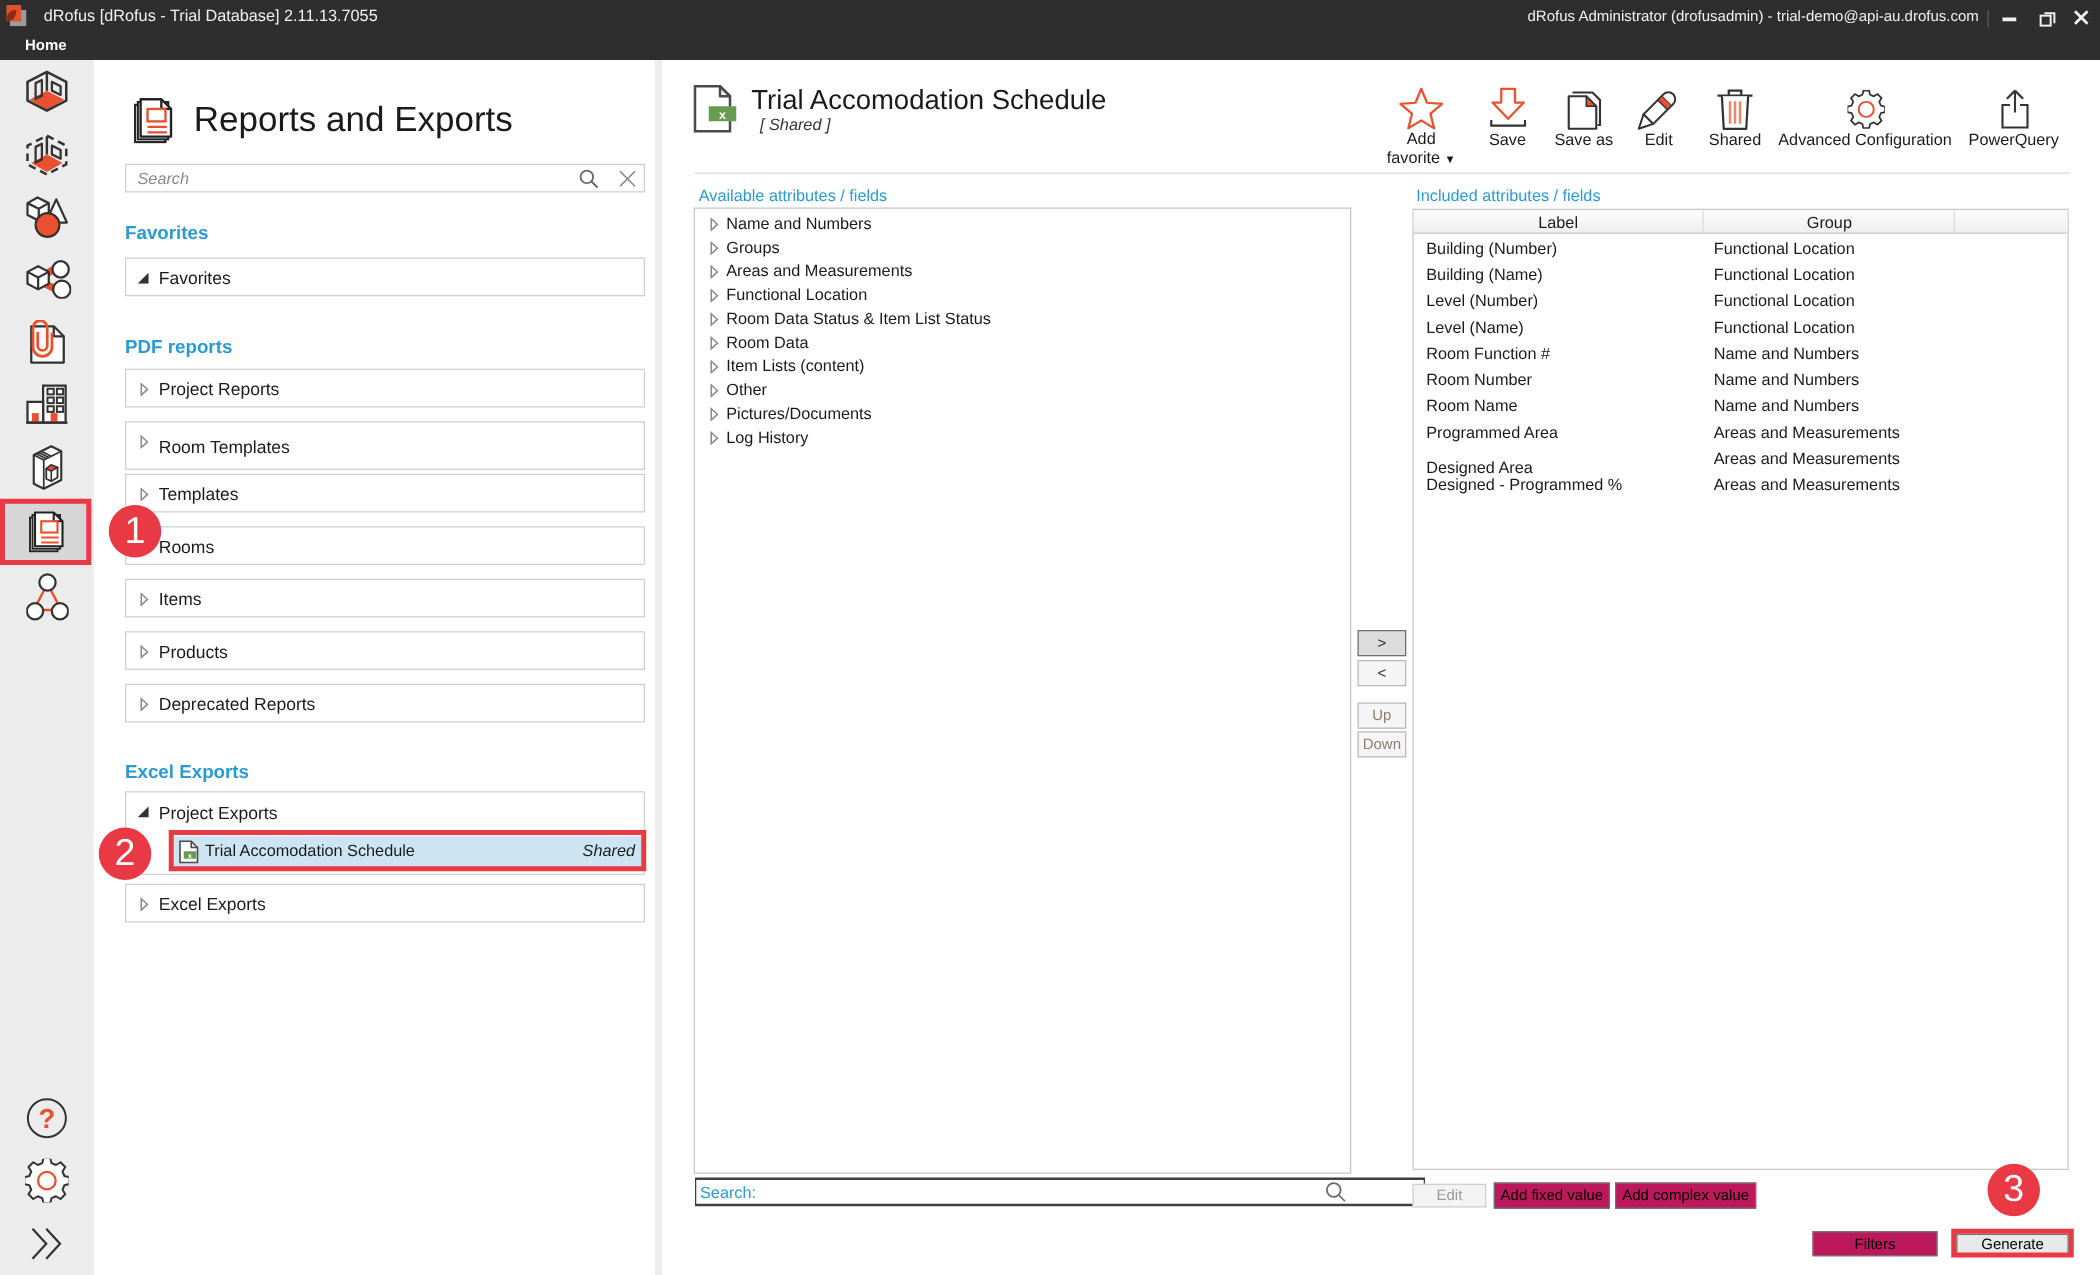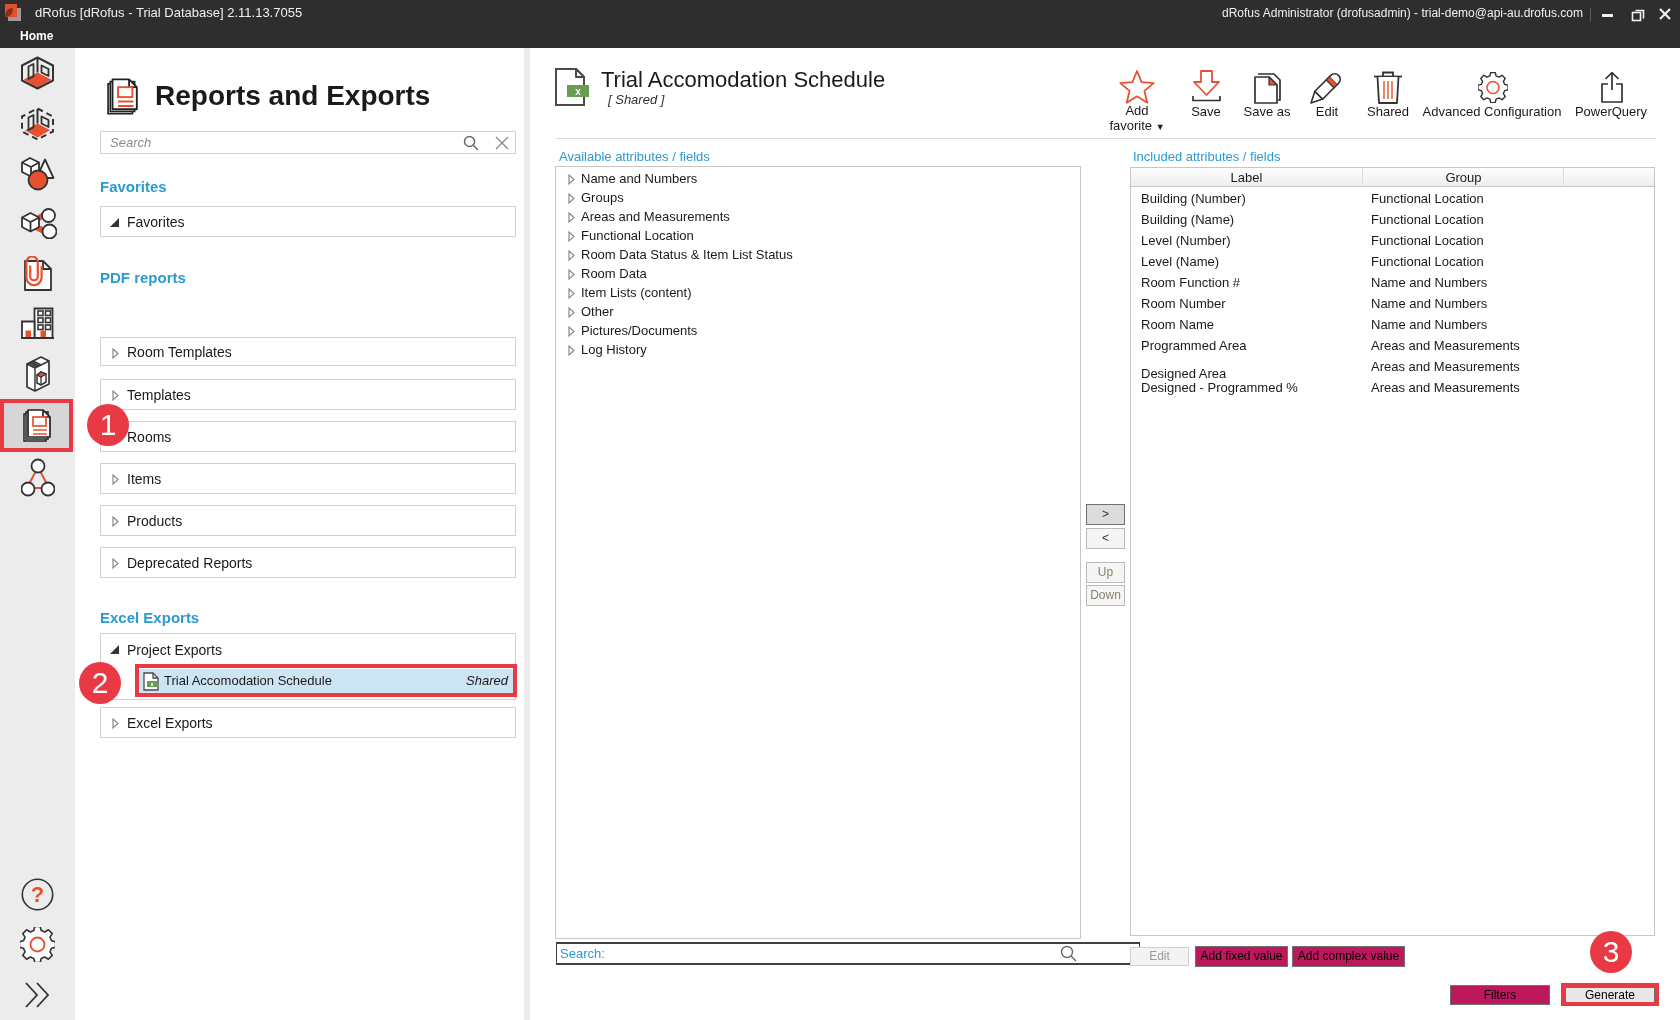--- a/index.html
+++ b/index.html
@@ -170,21 +170,21 @@
 
   <svg style="position:absolute; left:29px; top:27px;" width="38" height="42" viewBox="0 0 31 38">
     <rect x="2" y="8" width="22" height="27" fill="#fff" stroke="#222" stroke-width="1.5"></rect>
     <rect x="4" y="6" width="22" height="27" fill="#fff" stroke="#222" stroke-width="1.5"></rect>
     <path d="M6 4 L6 31 L28 31 L28 11 L21 4 Z" fill="#fff" stroke="#222" stroke-width="1.7" stroke-linejoin="round"></path>
     <path d="M21 4 L21 11 L28 11" fill="none" stroke="#222" stroke-width="1.7" stroke-linejoin="round"></path>
     <rect x="11" y="11" width="13" height="9" fill="#fff" stroke="#e8502f" stroke-width="1.7"></rect>
     <path d="M11 24 L25 24 M11 28 L25 28" stroke="#e8502f" stroke-width="1.7"></path>
   </svg>
 
-  <div style="position:absolute; left:80px; top:32px; font-size:28px; color:#1a1a1a;font-weight:bold;">Reports and Exports</div>
+  <div style="position:absolute; left:80px; top:32px; font-size:28px; color:#1a1a1a;">Reports and Exports</div>
 
   <div style="position:absolute; left:25px; top:83px; width:416px; height:23px; border:1px solid #cfcfcf;">
     <div style="position:absolute; left:9px; top:3px; font-size:13px; font-style:italic; color:#8a8a8a;">Search</div>
     <svg style="position:absolute; left:362px; top:3px;" width="16" height="16" viewBox="0 0 16 16">
         <circle cx="6.5" cy="6.5" r="5" fill="none" stroke="#6a6a6a" stroke-width="1.5"></circle>
         <path d="M10.2 10.2 L15 15" stroke="#6a6a6a" stroke-width="1.5"></path>
       </svg>
     <svg style="position:absolute; left:394px; top:4px;" width="14" height="14" viewBox="0 0 14 14">
         <path d="M1 1 L13 13 M13 1 L1 13" stroke="#8a8a8a" stroke-width="1.4"></path>
       </svg>
@@ -192,21 +192,27 @@
 
   <div class="sec-head" style="top:130px;">Favorites</div>
   <div class="lp-box" style="top:158px; height:31px;">
     <svg class="tri-e" style="left:9px; top:11px;" viewBox="0 0 9 9">
         <path d="M9 0 L9 9 L0 9 Z" fill="#333"></path>
       </svg>
     <span class="row-label">Favorites</span>
     </div>
 
   <div class="sec-head" style="top:221px;">PDF reports</div>
-  <div class="lp-box" style="top:289px; height:29px;">
+  <div class="lp-box" style="top:247px; height:31px;">
+    <svg class="tri-c" style="left:11px; top:10px;" viewBox="0 0 7 11">
+        <path d="M1 1 L6 5.5 L1 10 Z" fill="none" stroke="#8a8a8a" stroke-width="1.2"></path>
+      </svg>
+    <span class="row-label">Project Reports</span>
+    </div>
+  <div class="lp-box" style="top:289px; height:39px;">
     <svg class="tri-c" style="left:11px; top:10px;" viewBox="0 0 7 11">
         <path d="M1 1 L6 5.5 L1 10 Z" fill="none" stroke="#8a8a8a" stroke-width="1.2"></path>
       </svg>
     <span class="row-label">Room Templates</span>
     </div>
   <div class="lp-box" style="top:373px; height:31px;">
     <span class="row-label">Rooms</span>
     </div>
   <div class="lp-box" style="top:331px; height:31px;">
     <svg class="tri-c" style="left:11px; top:10px;" viewBox="0 0 7 11">

